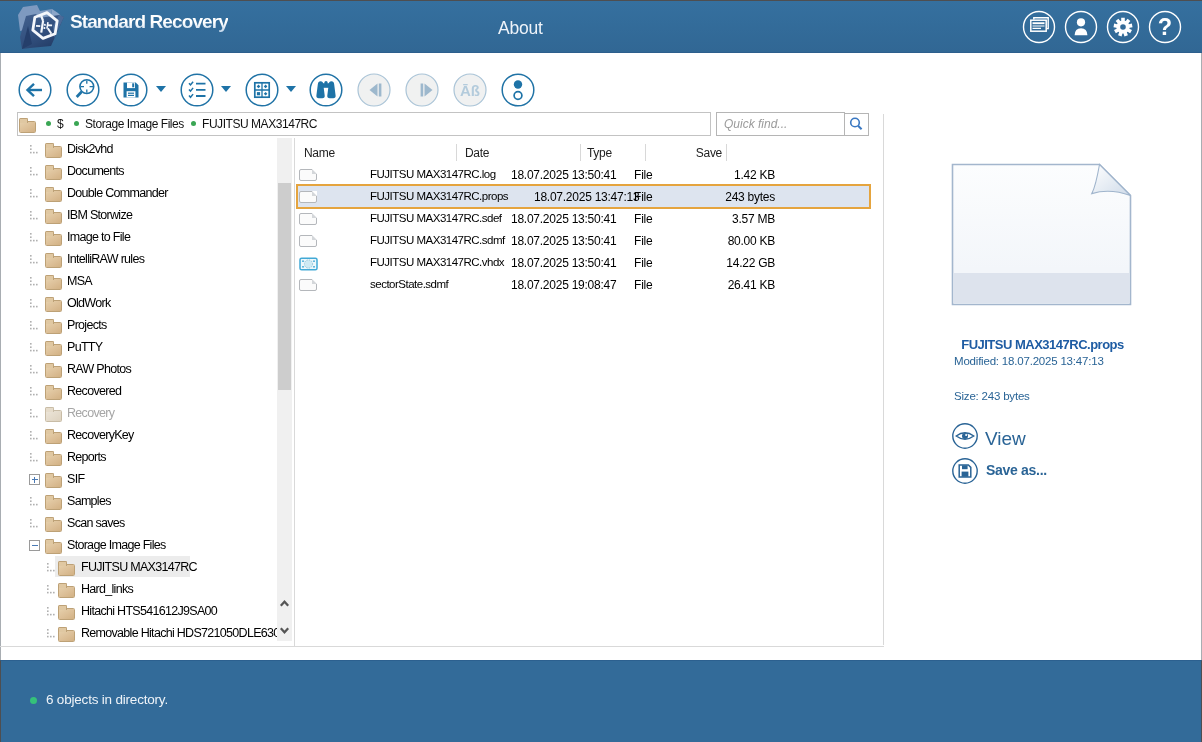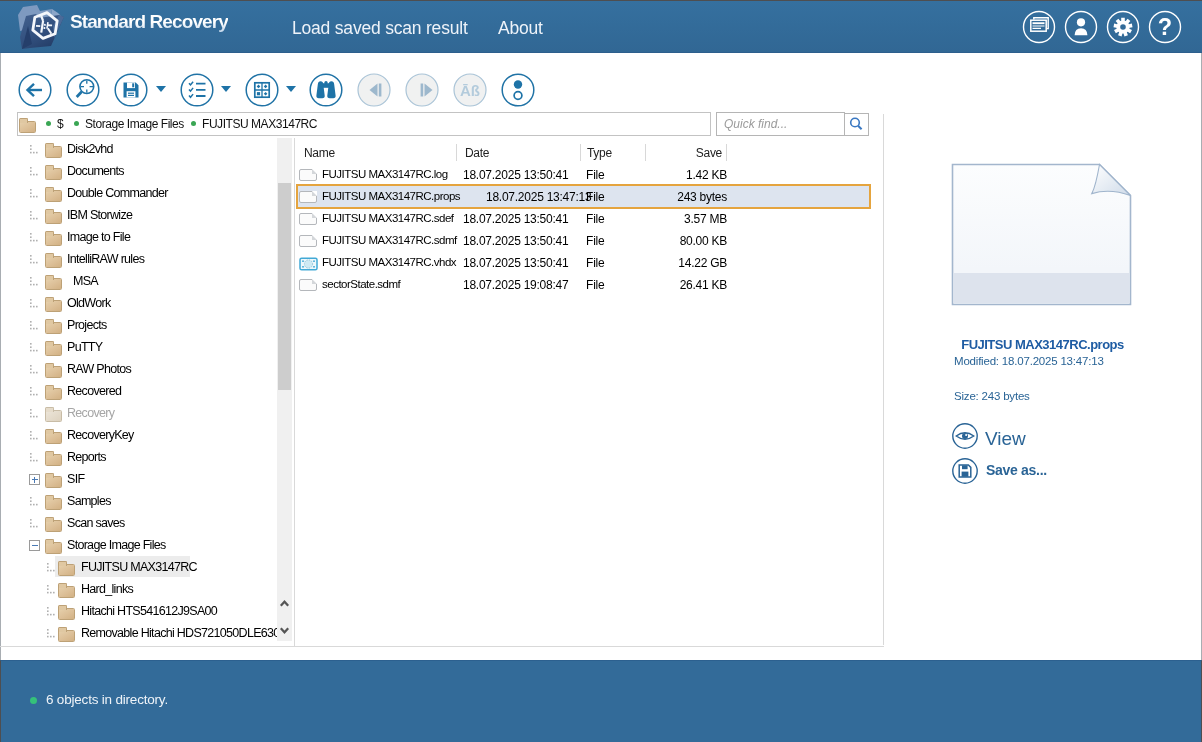--- a/index.html
+++ b/index.html
@@ -37,21 +37,21 @@
 #listsep { position:absolute; left:883px; top:114px; width:1px; height:531px; background:#d9d9d9; }
 #botline { position:absolute; left:0; top:646px; width:884px; height:1px; background:#d9d9d9; }
 .tlbl { position:absolute; font-size:12.5px; letter-spacing:-0.7px; color:#000; white-space:nowrap; }
 .texp { position:absolute; width:11px; height:11px; border:1px solid #9a9a9a; background:#fff; }
 .texp i { position:absolute; left:1.5px; top:4px; width:6px; height:1px; background:#4a7ab5; }
 
 #sbtrack { position:absolute; left:277px; top:138px; width:15px; height:503px; background:#f0f0f0; }
 #sbthumb { position:absolute; left:278px; top:183px; width:13px; height:207px; background:#cdcdcd; }
 .hdr { position:absolute; top:146px; font-size:12px; letter-spacing:-0.3px; color:#222; white-space:nowrap; }
 .hsep { position:absolute; top:144px; width:1px; height:17px; background:#d8d8d8; }
-.cell { position:absolute; font-size:12px; letter-spacing:-0.2px; color:#000; white-space:nowrap; }
+.cell { position:absolute; font-size:12px; letter-spacing:-0.2px; color:#000; white-space:nowrap;margin-left:48px; }
 .ficon { position:absolute; width:18px; height:12px; background:#fbfbfb; border:1px solid #b4b7bb; border-radius:2px; }
 .ficon:before { content:""; position:absolute; right:-1px; top:-1px;
   border-style:solid; border-width:0 5px 5px 0; border-color:#fff #fff #d4d7da #b4b7bb; }
 #selrow { position:absolute; left:296px; top:184px; width:575px; height:25px;
   background:#dde4ef; border:2px solid #e5a43e; }
 #treesel { position:absolute; left:55px; top:556px; width:135px; height:21px; background:#ececec; }
 #statusbar { position:absolute; left:0; top:660px; width:1202px; height:88px;
   background:#336b99; border-top:1px solid #2c608f; border-left:1px solid #4e4e50;
   border-right:1px solid #4e4e50; border-bottom:2px solid #4e4e50; }
 #statusbar .dot { position:absolute; left:29px; top:36px; width:7px; height:7px;
@@ -82,21 +82,20 @@
  <path d="M-2.6 -4.2 L-2.6 7.6" stroke="#f4f7fb" stroke-width="2.2" fill="none"></path>
  <path d="M-8.8 1.8 L-4.6 1.4" stroke="#f4f7fb" stroke-width="1.9" fill="none"></path>
  <path d="M2.2 -0.6 L7 -1.2" stroke="#f4f7fb" stroke-width="1.9" fill="none"></path>
  <path d="M2.4 -3.8 L2.4 2.8" stroke="#f4f7fb" stroke-width="1.6" fill="none"></path>
  <path d="M3.2 2.2 L7.6 7.2" stroke="#f4f7fb" stroke-width="2.0" fill="none"></path>
  <circle cx="-0.2" cy="-0.6" r="1.0" fill="#f4f7fb"></circle>
  <circle cx="-0.2" cy="2.6" r="1.0" fill="#f4f7fb"></circle>
 </g>
 </svg>
 <div id="apptitle">Standard Recovery</div>
-<div class="menuitem" style="left:292px">Load saved scan result</div>
 <div class="menuitem" style="left:498px">About</div>
 <svg class="abs" style="left:1019px;top:7px" width="166" height="40" viewBox="0 0 166 40">
       <circle cx="20" cy="20" r="15.5" fill="none" stroke="#ffffff" stroke-width="1.4"></circle>
       <circle cx="62" cy="20" r="15.5" fill="none" stroke="#ffffff" stroke-width="1.4"></circle>
       <circle cx="104" cy="20" r="15.5" fill="none" stroke="#ffffff" stroke-width="1.4"></circle>
       <circle cx="146" cy="20" r="15.5" fill="none" stroke="#ffffff" stroke-width="1.4"></circle>
       <g stroke="#ffffff" fill="none">
 <rect x="11.8" y="13.2" width="15.4" height="11" stroke-width="1.5"></rect>
 <path d="M13.5 16.2 h12" stroke-width="1.9"></path>
 <path d="M13.5 19 h12 M13.5 21.4 h8.5" stroke-width="1.2"></path>
@@ -257,21 +256,21 @@
     <svg class="abs" style="left:30px;top:277px" width="10" height="11" viewBox="0 0 10 11">
       <g fill="#b0b0b0">
         <rect x="0" y="0" width="1.6" height="1.6"></rect>
         <rect x="0" y="3.4" width="1.6" height="1.6"></rect>
         <rect x="0" y="6.8" width="1.6" height="1.6"></rect>
         <rect x="3" y="6.8" width="1.6" height="1.6"></rect>
         <rect x="6" y="6.8" width="1.6" height="1.6"></rect>
       </g>
     </svg>
     <div class="fold" style="left:45px;top:278px"></div>
-    <div class="tlbl" style="left:73px;top:274px;color:#000">MSA</div>
+    <div class="tlbl" style="left:67px;top:274px;color:#000">MSA</div>
     <svg class="abs" style="left:30px;top:299px" width="10" height="11" viewBox="0 0 10 11">
       <g fill="#b0b0b0">
         <rect x="0" y="0" width="1.6" height="1.6"></rect>
         <rect x="0" y="3.4" width="1.6" height="1.6"></rect>
         <rect x="0" y="6.8" width="1.6" height="1.6"></rect>
         <rect x="3" y="6.8" width="1.6" height="1.6"></rect>
         <rect x="6" y="6.8" width="1.6" height="1.6"></rect>
       </g>
     </svg>
     <div class="fold" style="left:45px;top:300px"></div>

